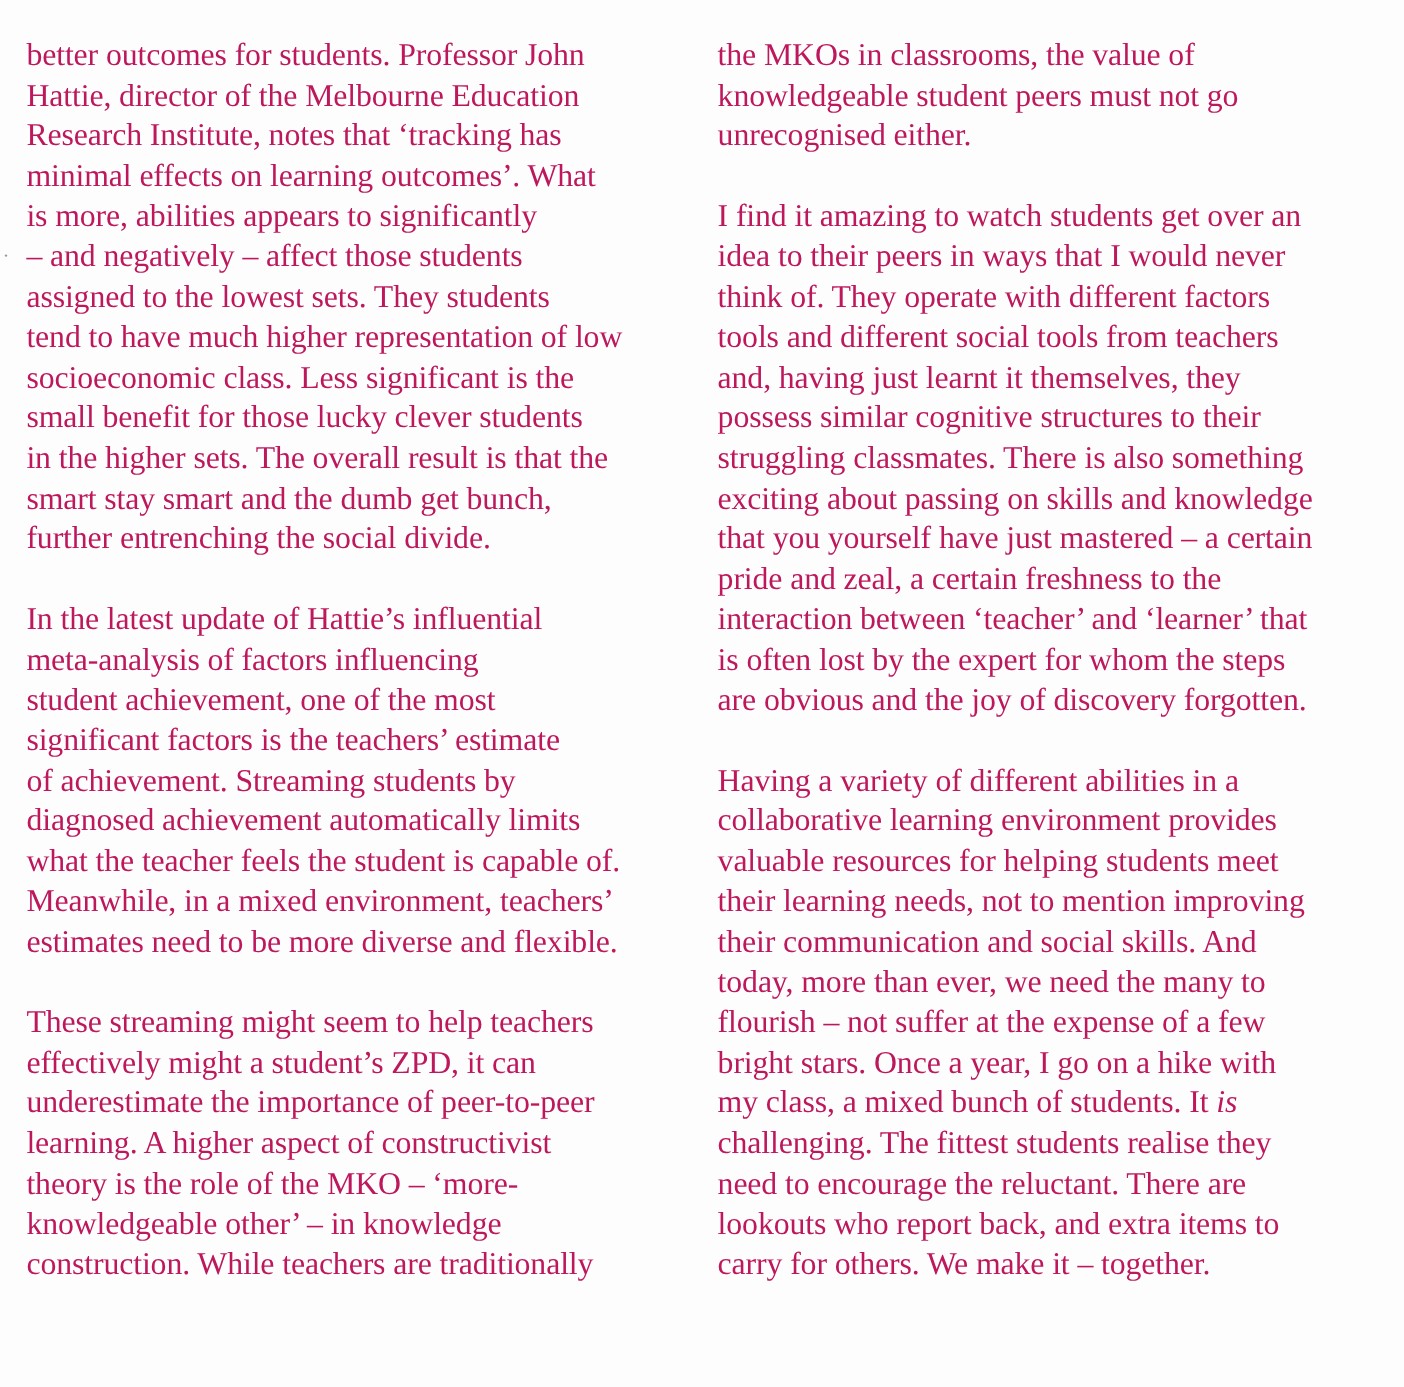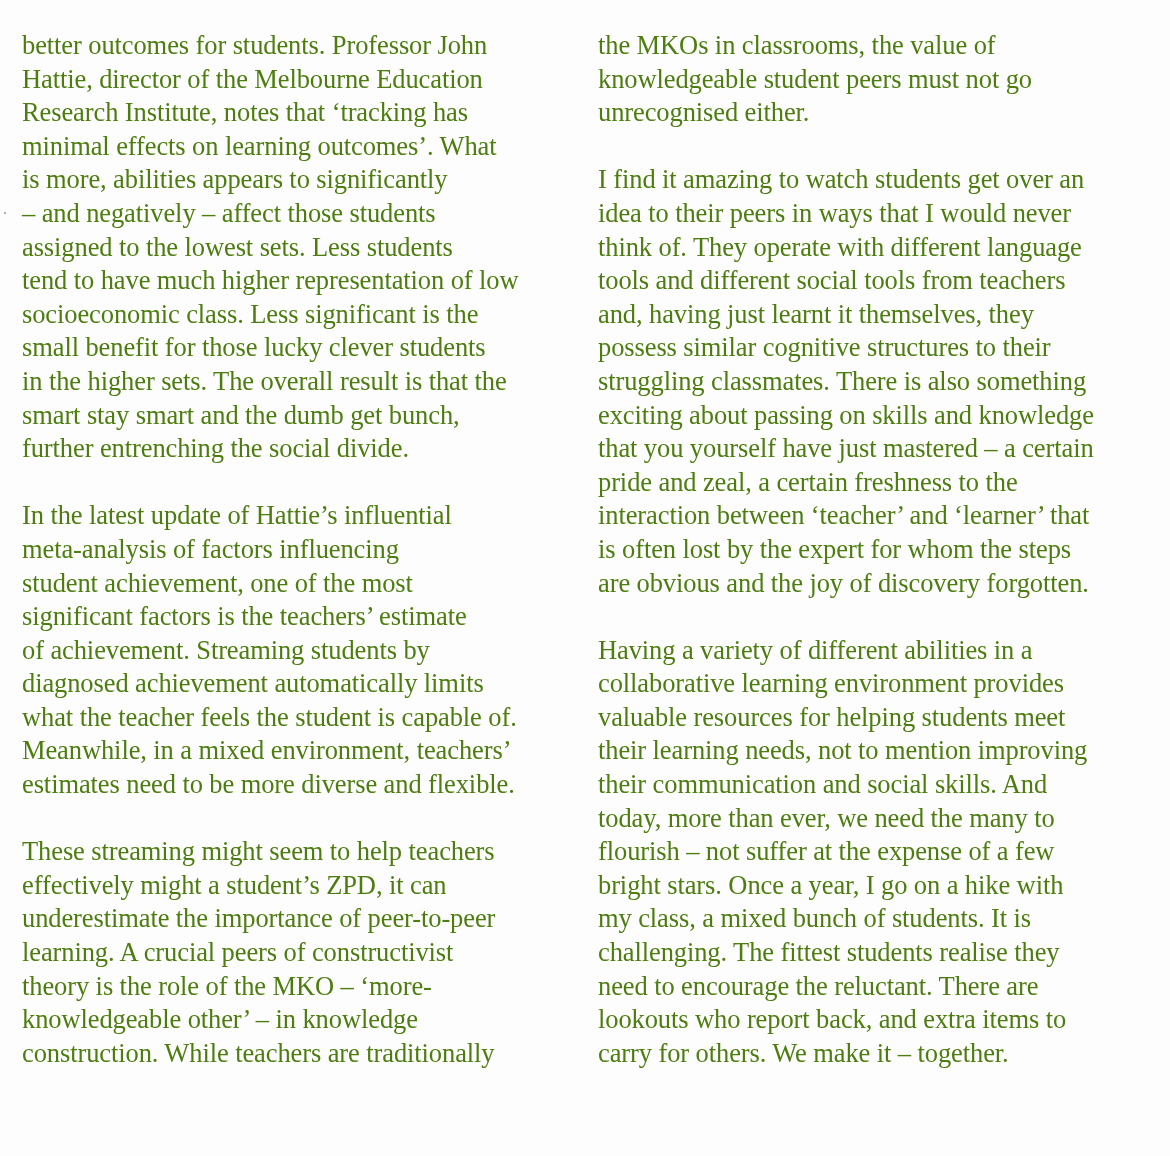--- a/index.html
+++ b/index.html
@@ -1,40 +1,40 @@
 <!DOCTYPE html>
 <html><head>
 <meta charset="utf-8">
 <style>
   html, body { margin: 0; padding: 0; background: #ffffff; }
   body { width: 1170px; height: 1156px; position: relative; overflow: hidden; }
   .page { position: absolute; left: 0; top: 0; width: 1170px; height: 1156px; background: #fdfdfd; }
-  .col { position: absolute; top: 29px; font-family: "Liberation Serif", "DejaVu Serif", serif; font-size: 26.5px; line-height: 33.6px; color: #4d7c0f; letter-spacing: -0.1px; }
+  .col { position: absolute; top: 29px; font-family: "Liberation Serif", "DejaVu Serif", serif; font-size: 26.5px; line-height: 33.6px; color: #be185d; letter-spacing: -0.1px; }
   .col-left { left: 22px; width: 560px; }
   .col-right { left: 598px; width: 560px; }
   .para { margin: 0 0 33.6px 0; }
   .line { display: block; white-space: nowrap; }
-  .em { }
+  .em { font-style: italic; }
   .speck { position: absolute; left: 4px; top: 212px; width: 2px; height: 2px; background: #999; border-radius: 1px; }
 </style>
 </head>
 <body>
 
 <div class="page">
   <div class="speck"></div>
 
   <div class="col col-left">
     <p class="para">
         <span class="line">better outcomes for students. Professor John</span>
         <span class="line">Hattie, director of the Melbourne Education</span>
         <span class="line">Research Institute, notes that ‘tracking has</span>
         <span class="line">minimal effects on learning outcomes’. What</span>
         <span class="line">is more, abilities appears to significantly</span>
         <span class="line">– and negatively – affect those students</span>
-        <span class="line">assigned to the lowest sets. Less students</span>
+        <span class="line">assigned to the lowest sets. They students</span>
         <span class="line">tend to have much higher representation of low</span>
         <span class="line">socioeconomic class. Less significant is the</span>
         <span class="line">small benefit for those lucky clever students</span>
         <span class="line">in the higher sets. The overall result is that the</span>
         <span class="line">smart stay smart and the dumb get bunch,</span>
         <span class="line">further entrenching the social divide.</span>
       </p>
     <p class="para">
         <span class="line">In the latest update of Hattie’s influential</span>
         <span class="line">meta-analysis of factors influencing</span>
@@ -43,37 +43,37 @@
         <span class="line">of achievement. Streaming students by</span>
         <span class="line">diagnosed achievement automatically limits</span>
         <span class="line">what the teacher feels the student is capable of.</span>
         <span class="line">Meanwhile, in a mixed environment, teachers’</span>
         <span class="line">estimates need to be more diverse and flexible.</span>
       </p>
     <p class="para">
         <span class="line">These streaming might seem to help teachers</span>
         <span class="line">effectively might a student’s ZPD, it can</span>
         <span class="line">underestimate the importance of peer-to-peer</span>
-        <span class="line">learning. A crucial peers of constructivist</span>
+        <span class="line">learning. A higher aspect of constructivist</span>
         <span class="line">theory is the role of the MKO – ‘more-</span>
         <span class="line">knowledgeable other’ – in knowledge</span>
         <span class="line">construction. While teachers are traditionally</span>
       </p>
   </div>
 
   <div class="col col-right">
     <p class="para">
         <span class="line">the MKOs in classrooms, the value of</span>
         <span class="line">knowledgeable student peers must not go</span>
         <span class="line">unrecognised either.</span>
       </p>
     <p class="para">
         <span class="line">I find it amazing to watch students get over an</span>
         <span class="line">idea to their peers in ways that I would never</span>
-        <span class="line">think of. They operate with different language</span>
+        <span class="line">think of. They operate with different factors</span>
         <span class="line">tools and different social tools from teachers</span>
         <span class="line">and, having just learnt it themselves, they</span>
         <span class="line">possess similar cognitive structures to their</span>
         <span class="line">struggling classmates. There is also something</span>
         <span class="line">exciting about passing on skills and knowledge</span>
         <span class="line">that you yourself have just mastered – a certain</span>
         <span class="line">pride and zeal, a certain freshness to the</span>
         <span class="line">interaction between ‘teacher’ and ‘learner’ that</span>
         <span class="line">is often lost by the expert for whom the steps</span>
         <span class="line">are obvious and the joy of discovery forgotten.</span>

